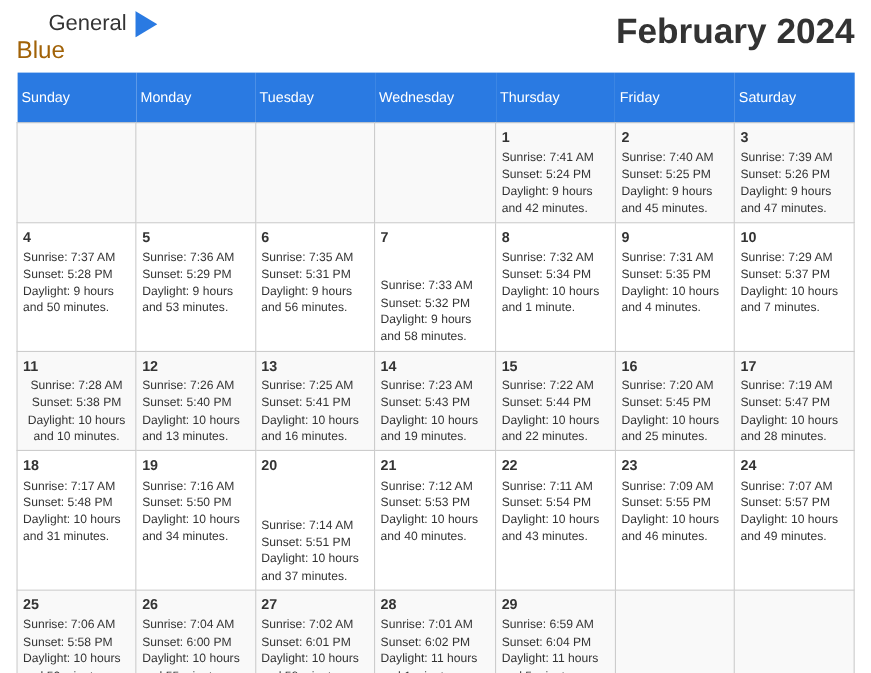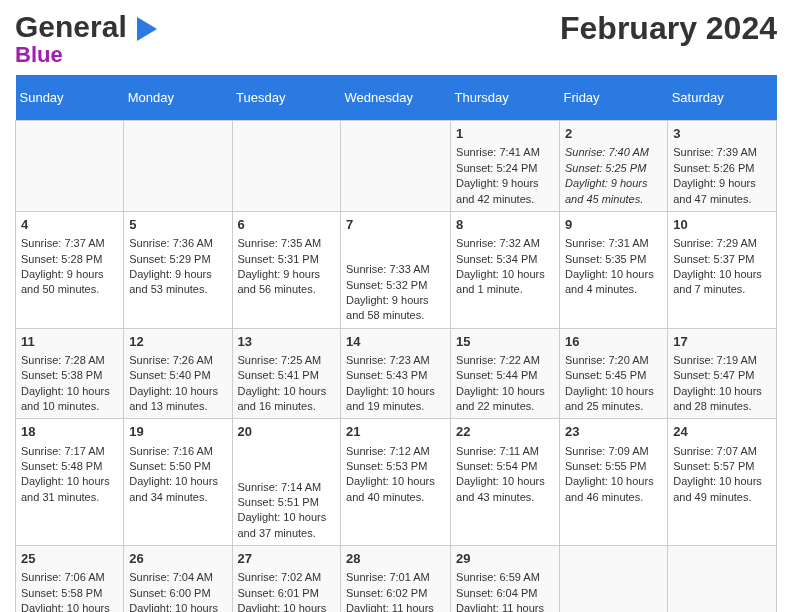--- a/index.html
+++ b/index.html
@@ -75,27 +75,27 @@
     td.empty {
       background: #f0f0f0;
     }
   </style>
 </head>
 <body>
 
 <div class="header">
   <div class="logo">
     <div>
-      <div style="font-size:30px;font-weight:bold;line-height:1.1;">
+      <div style="font-size:20px;font-weight:normal;line-height:1.1;margin-left:29px;">
         <span style="color:#333;">General</span>
         <svg style="display:inline-block;vertical-align:middle;margin-left:2px;" width="20" height="24" viewBox="0 0 20 24">
           <polygon points="0,0 20,12 0,24" fill="#2a7ae2"></polygon>
         </svg>
       </div>
-      <div style="font-size:22px;font-weight:bold;color:#a21caf;line-height:1.1;">Blue</div>
+      <div style="font-size:22px;font-weight:normal;color:#a16207;line-height:1.1;">Blue</div>
     </div>
   </div>
   <div class="title-block">
     <h1>February 2024</h1>
   </div>
 </div>
 
 <table>
   <thead>
     <tr>
@@ -115,21 +115,21 @@
         <td class="empty"></td>
         <td class="empty"></td>
         <td>
           <span class="day-num">1</span>
           <div class="day-info" style="white-space: pre-line;">Sunrise: 7:41 AM
 Sunset: 5:24 PM
 Daylight: 9 hours and 42 minutes.</div>
         </td>
         <td>
           <span class="day-num">2</span>
-          <div class="day-info" style="white-space: pre-line; font-style: italic;">Sunrise: 7:40 AM
+          <div class="day-info" style="white-space: pre-line;">Sunrise: 7:40 AM
 Sunset: 5:25 PM
 Daylight: 9 hours and 45 minutes.</div>
         </td>
         <td>
           <span class="day-num">3</span>
           <div class="day-info" style="white-space: pre-line;">Sunrise: 7:39 AM
 Sunset: 5:26 PM
 Daylight: 9 hours and 47 minutes.</div>
         </td>
       </tr>
@@ -173,21 +173,21 @@
         <td>
           <span class="day-num">10</span>
           <div class="day-info" style="white-space: pre-line;">Sunrise: 7:29 AM
 Sunset: 5:37 PM
 Daylight: 10 hours and 7 minutes.</div>
         </td>
       </tr>
       <tr>
         <td>
           <span class="day-num">11</span>
-          <div class="day-info" style="white-space: pre-line;">Sunrise: 7:28 AM
+          <div class="day-info" style="white-space: pre-line; text-align: center;">Sunrise: 7:28 AM
 Sunset: 5:38 PM
 Daylight: 10 hours and 10 minutes.</div>
         </td>
         <td>
           <span class="day-num">12</span>
           <div class="day-info" style="white-space: pre-line;">Sunrise: 7:26 AM
 Sunset: 5:40 PM
 Daylight: 10 hours and 13 minutes.</div>
         </td>
         <td>

